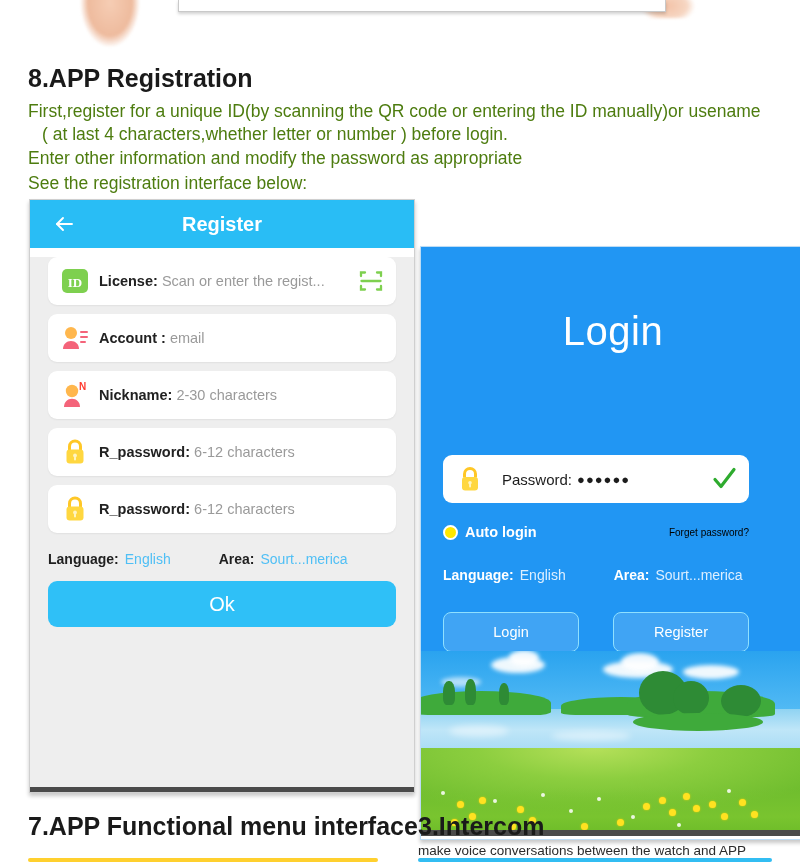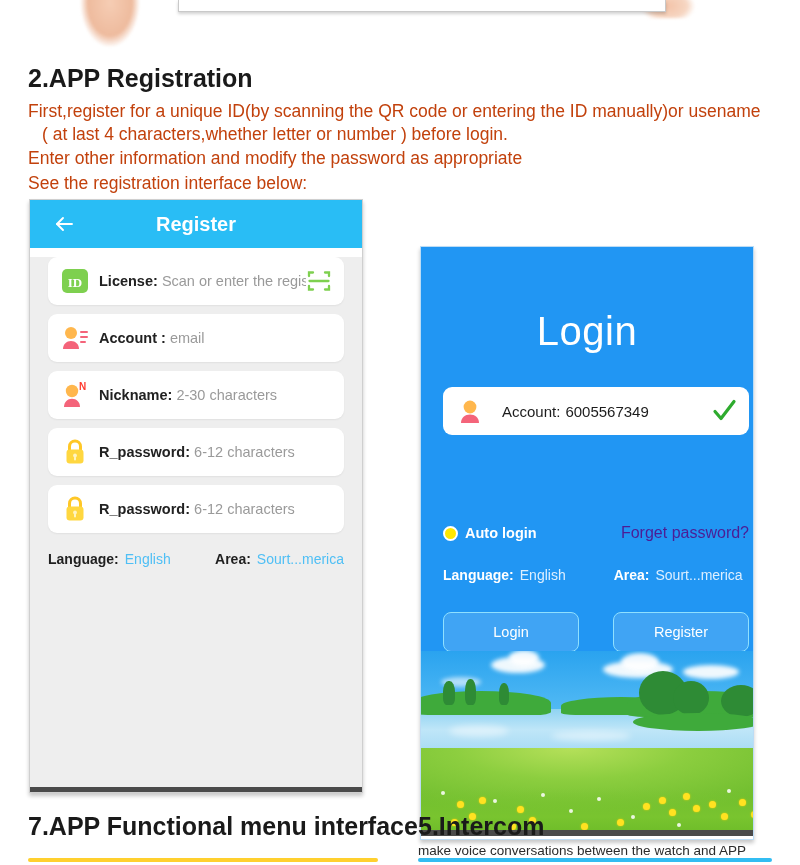--- a/index.html
+++ b/index.html
@@ -32,37 +32,37 @@
     background:#ffffff;border:1px solid #c9c9c9;border-top:none;
     box-shadow:0 2px 3px rgba(0,0,0,.18);
     box-sizing:border-box;
   }
 
   
   .sec-title{
     position:absolute;font-weight:700;color:#1a1a1a;letter-spacing:0;
   }
   #h-app-reg{left:28px;top:64px;font-size:25px;}
-  .para{position:absolute;color:#c2410c;font-size:17.5px;line-height:25px;white-space:nowrap;}
+  .para{position:absolute;color:#4d7c0f;font-size:17.5px;line-height:25px;white-space:nowrap;}
   #p1{left:28px;top:99px;}
   #p2{left:42px;top:122px;}
   #p3{left:28px;top:146px;}
   #p4{left:28px;top:171px;}
 
   #h-menu{left:28px;top:812px;font-size:25px;}
   #h-intercom{left:418px;top:812px;font-size:25px;}
   #intercom-sub{position:absolute;left:418px;top:843px;font-size:13.5px;color:#2b2b2b;}
 
   .bottom-bar{position:absolute;height:4px;border-radius:2px;}
   #bar-yellow{left:28px;top:858px;width:350px;background:#ffd02e;}
   #bar-blue{left:418px;top:858px;width:354px;background:#33bdf2;}
 
   
   .phone{
-    position:absolute;top:199px;width:334px;height:594px;
+    position:absolute;top:199px;width:386px;height:594px;
     background:#ffffff;overflow:hidden;
     border:1px solid #cfcfcf;box-sizing:border-box;
     box-shadow:0 3px 4px rgba(0,0,0,.22);
   }
   #phone-register{left:29px;}
   #phone-login{left:420px;border-color:#bcdcf5;margin-top:47px;}
   .phone-footline{position:absolute;left:0;bottom:0;width:100%;height:5px;background:#4a4a4a;}
 
   
   .reg-header{
@@ -115,21 +115,21 @@
   .lg-text{font-size:15px;color:#1c1c1c;margin-left:8px;white-space:nowrap;}
   .check{margin-left:auto;width:26px;height:26px;flex:0 0 26px;}
 
   .lg-row{position:absolute;left:22px;width:306px;display:flex;align-items:center;}
   #lg-options{top:277px;}
   .auto-dot{
     width:15px;height:15px;border-radius:50%;background:#ffe800;
     border:2px solid #ffffff;box-sizing:border-box;margin-right:7px;
   }
   .auto-label{color:#ffffff;font-weight:700;font-size:14.5px;}
-  .forget{margin-left:auto;color:#4c1d95;font-size:16px;}
+  .forget{margin-left:auto;color:#000000;font-size:10px;}
   #lg-locale{top:320px;font-size:14px;}
   .lg-k{color:#ffffff;font-weight:700;}
   .lg-v{color:#ddefff;margin-left:6px;}
   .lg-buttons{position:absolute;top:365px;left:22px;width:306px;display:flex;justify-content:space-between;}
   .lg-btn{
     width:136px;height:40px;border:1.5px solid #8fe0ff;border-radius:8px;
     background:rgba(255,255,255,.14);
     display:flex;align-items:center;justify-content:center;
     color:#ffffff;font-size:14.5px;box-sizing:border-box;
   }
@@ -153,21 +153,21 @@
 </style>
 </head>
 <body>
 
 <div class="top-strip">
   <div class="top-photo-left"></div>
   <div class="top-photo-right"></div>
   <div class="top-card-edge"></div>
 </div>
 
-<div class="sec-title" id="h-app-reg">2.APP Registration</div>
+<div class="sec-title" id="h-app-reg">8.APP Registration</div>
 <div class="para" id="p1">First,register for a unique ID(by scanning the QR code or entering the ID manually)or usename</div>
 <div class="para" id="p2">( at last 4 characters,whether letter or number ) before login.</div>
 <div class="para" id="p3">Enter other information and modify the password as appropriate</div>
 <div class="para" id="p4">See the registration interface below:</div>
 
 <div class="phone" id="phone-register">
 
   <div class="reg-header">
     <div class="back-arrow">
       <svg width="24" height="24" viewBox="0 0 24 24" fill="none" stroke="#ffffff" stroke-width="1.9" stroke-linecap="round" stroke-linejoin="round">
@@ -265,46 +265,49 @@
     </div>
 
     <div class="reg-meta">
       <span class="meta-k">Language:</span>
       <span class="meta-v">English</span>
       <span class="meta-gap"></span>
       <span class="meta-k">Area:</span>
       <span class="meta-v">Sourt...merica</span>
     </div>
 
+    <div class="ok-btn">Ok</div>
   </div>
 
   <div class="phone-footline"></div>
 </div>
 
 <div class="phone" id="phone-login">
 
   <div class="login-top">
     <div class="login-title">Login</div>
 
-    <div class="lg-field" id="lg-account">
-      <div class="f-icon">
-        <svg width="30" height="30" viewBox="0 0 30 30">
-          <circle cx="15" cy="11" r="6.4" fill="#ffb74d"></circle>
-          <path d="M6 27c0-5 4-8.4 9-8.4s9 3.4 9 8.4z" fill="#f4647a"></path>
-        </svg>
-      </div>
-      <span class="lg-text">Account:</span>
-      <span class="lg-text" style="margin-left:5px">6005567349</span>
+
+    <div class="lg-field" id="lg-password">
+      <div class="f-icon">
+        <svg width="30" height="30" viewBox="0 0 30 30">
+          <path d="M9.5 13.5V10a5.5 5.5 0 0111 0v3.5" fill="none" stroke="#ffc726" stroke-width="3"></path>
+          <rect x="7" y="13" width="16" height="13.5" rx="3.2" fill="#ffd740"></rect>
+          <circle cx="15" cy="18.8" r="1.8" fill="#fff4c2"></circle>
+          <rect x="14.1" y="19.6" width="1.9" height="3.8" rx=".9" fill="#fff4c2"></rect>
+        </svg>
+      </div>
+      <span class="lg-text">Password:</span>
+      <span class="lg-text" style="margin-left:5px;letter-spacing:1px;font-size:13px">●●●●●●</span>
       <div class="check">
         <svg width="26" height="26" viewBox="0 0 26 26" fill="none" stroke="#2eab2e" stroke-width="3.2" stroke-linecap="round" stroke-linejoin="round">
           <path d="M4 13.5l6 7L23 3.5"></path>
         </svg>
       </div>
     </div>
-
 
     <div class="lg-row" id="lg-options">
       <div class="auto-dot"></div>
       <span class="auto-label">Auto login</span>
       <span class="forget">Forget password?</span>
     </div>
 
     <div class="lg-row" id="lg-locale">
       <span class="lg-k">Language:</span>
       <span class="lg-v">English</span>
@@ -373,17 +376,17 @@
     <div class="wflower" style="left:176px;top:146px;"></div>
     <div class="wflower" style="left:210px;top:164px;"></div>
     <div class="wflower" style="left:256px;top:172px;"></div>
     <div class="wflower" style="left:306px;top:138px;"></div>
 
     <div class="scene-footer"></div>
   </div>
 </div>
 
 <div class="sec-title" id="h-menu">7.APP Functional menu interface</div>
-<div class="sec-title" id="h-intercom">5.Intercom</div>
+<div class="sec-title" id="h-intercom">3.Intercom</div>
 <div id="intercom-sub">make voice conversations between the watch and APP</div>
 
 <div class="bottom-bar" id="bar-yellow"></div>
 <div class="bottom-bar" id="bar-blue"></div>
 
 </body></html>

